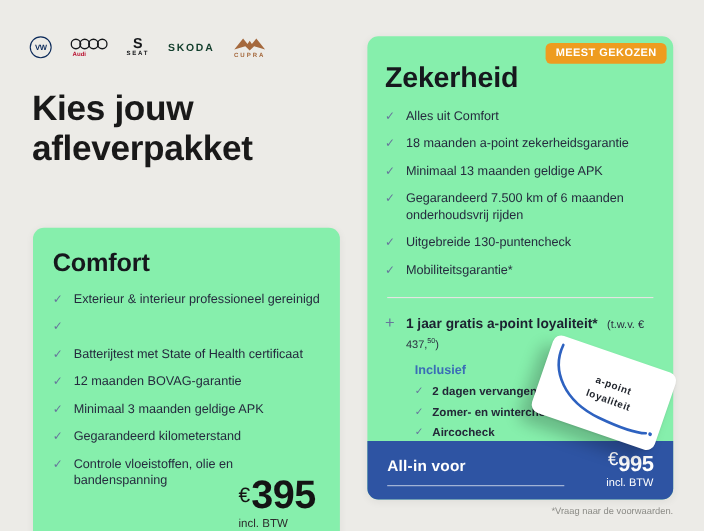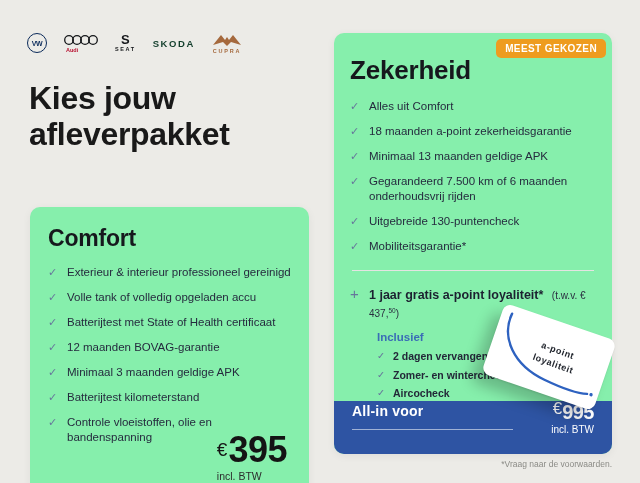--- a/index.html
+++ b/index.html
@@ -96,21 +96,21 @@
   .loyalty-card-text {
     position:absolute; left:44px; top:22px; text-align:center;
     font-size:9px; font-weight:700; color:#22262e; letter-spacing:0.6px;
     line-height:1.5; transform:rotate(1deg);
   }
 
   
   .allin {
     position:absolute; left:0; right:0; bottom:0; height:53px;
     background:#2e54a3; border-radius:0 0 10px 10px;
-    display:flex; align-items:flex-start; padding:0 18px 0 18px; z-index:2;gap:24px;
+    display:flex; align-items:center; padding:0 18px 0 18px; z-index:2;gap:24px;
   }
   .allin-left { flex:1; padding-top:2px; }
   .allin-label { color:#fff; font-size:14px; font-weight:600; letter-spacing:0.2px; }
   .allin-rule { border:none; border-top:1.5px solid rgba(255,255,255,0.55); margin-top:10px; margin-right:14px; }
   .allin-right { text-align:right; color:#fff; margin-top:-2px; }
   .allin-cur { font-size:17px; font-weight:400; vertical-align:5px; }
   .allin-amt { font-size:20px; font-weight:700; letter-spacing:-0.5px;margin-top:48px; }
   .allin-vat { font-size:10px; margin-top:0px; }
 
   .footnote {
@@ -155,37 +155,36 @@
 
   <section class="card card-comfort">
     <h2 class="card-title">Comfort</h2>
     <ul class="checklist">
       <li>
           <span class="chk">✓</span>
           <span class="txt">Exterieur &amp; interieur professioneel gereinigd</span>
         </li>
       <li>
           <span class="chk">✓</span>
-          <span class="txt">Volle tank of volledig opgeladen accu</span>
         </li>
       <li>
           <span class="chk">✓</span>
           <span class="txt">Batterijtest met State of Health certificaat</span>
         </li>
       <li>
           <span class="chk">✓</span>
           <span class="txt">12 maanden BOVAG-garantie</span>
         </li>
       <li>
           <span class="chk">✓</span>
           <span class="txt">Minimaal 3 maanden geldige APK</span>
         </li>
       <li>
           <span class="chk">✓</span>
-          <span class="txt">Batterijtest kilometerstand</span>
+          <span class="txt">Gegarandeerd kilometerstand</span>
         </li>
       <li>
           <span class="chk">✓</span>
           <span class="txt">Controle vloeistoffen, olie en bandenspanning</span>
         </li>
     </ul>
     <div class="price-block">
       <div class="price-line">
         <span class="price-cur">€</span><span class="price-amt">395</span>
       </div>

